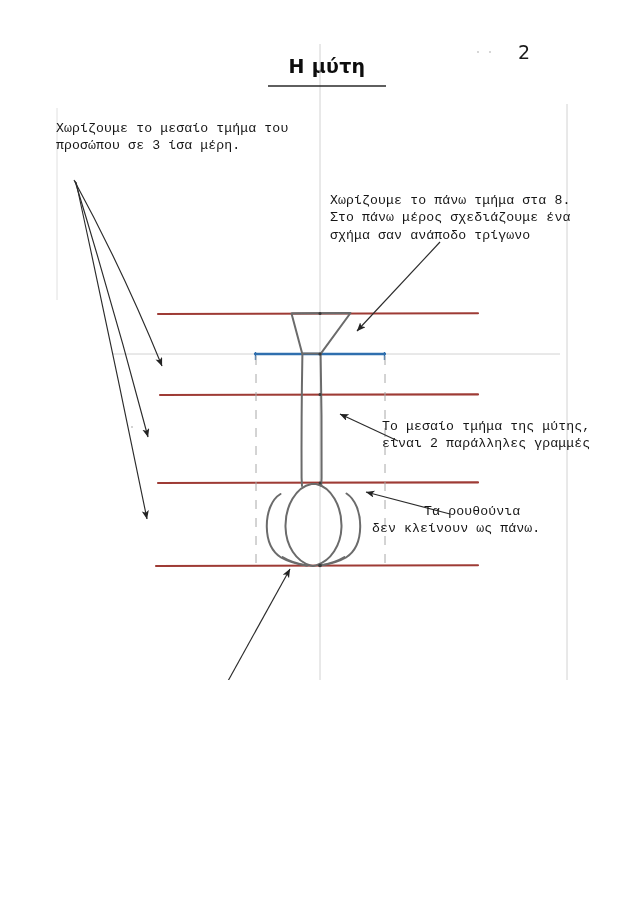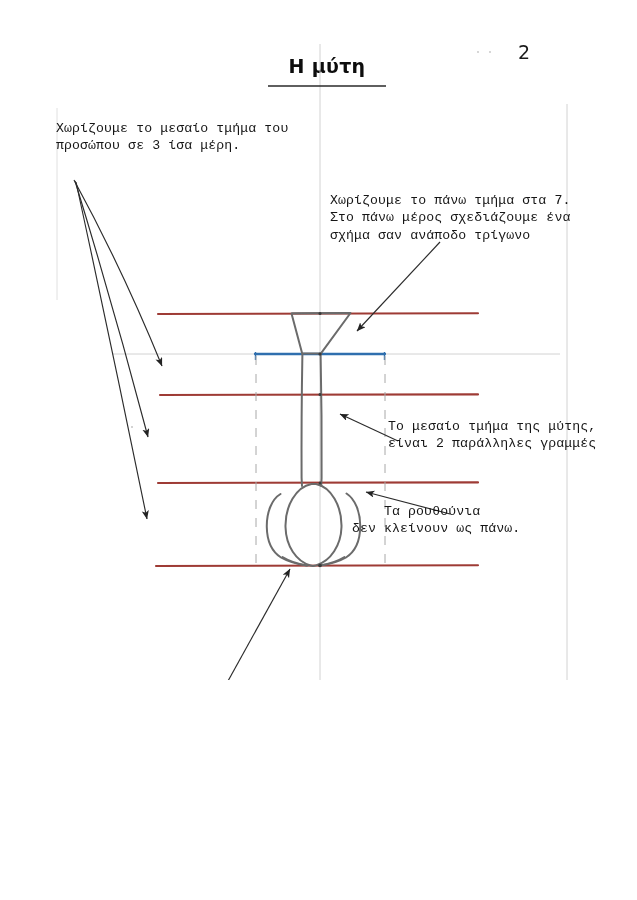--- a/index.html
+++ b/index.html
@@ -45,22 +45,22 @@
   }
   #page-number {
     position: absolute;
     left: 518px;
     top: 41px;
     font-size: 19px;
     color: #1a1a1a;
   }
   #note-top-left   { left: 56px;  top: 120px; }
   #note-top-right  { left: 330px; top: 192px; }
-  #note-middle     { left: 382px; top: 418px; margin-left: 6px; }
-  #note-nostrils   { left: 352px; top: 503px; text-align: left; }
+  #note-middle     { left: 382px; top: 418px; }
+  #note-nostrils   { left: 372px; top: 503px; text-align: center; }
   #note-bottom     { left: 78px;  top: 688px; }
 </style>
 </head>
 <body>
 
 <div id="page">
 
   <div id="page-title">Η μύτη</div>
   <div id="page-number">2</div>
 
@@ -159,21 +159,21 @@
       <circle cx="132" cy="427" r="1"></circle>
       <circle cx="133" cy="800" r="0.9"></circle>
       <circle cx="478" cy="52" r="0.9"></circle>
       <circle cx="490" cy="52" r="0.9"></circle>
     </g>
   </svg>
 
   <div class="txt" id="note-top-left">Χωρίζουμε το μεσαίο τμήμα του
 προσώπου σε 3 ίσα μέρη.</div>
 
-  <div class="txt" id="note-top-right">Χωρίζουμε το πάνω τμήμα στα 7.
+  <div class="txt" id="note-top-right">Χωρίζουμε το πάνω τμήμα στα 8.
 Στο πάνω μέρος σχεδιάζουμε ένα
 σχήμα σαν ανάποδο τρίγωνο</div>
 
   <div class="txt" id="note-middle">Το μεσαίο τμήμα της μύτης,
 είναι 2 παράλληλες γραμμές</div>
 
   <div class="txt" id="note-nostrils">    Τα ρουθούνια
 δεν κλείνουν ως πάνω.</div>
 
 

